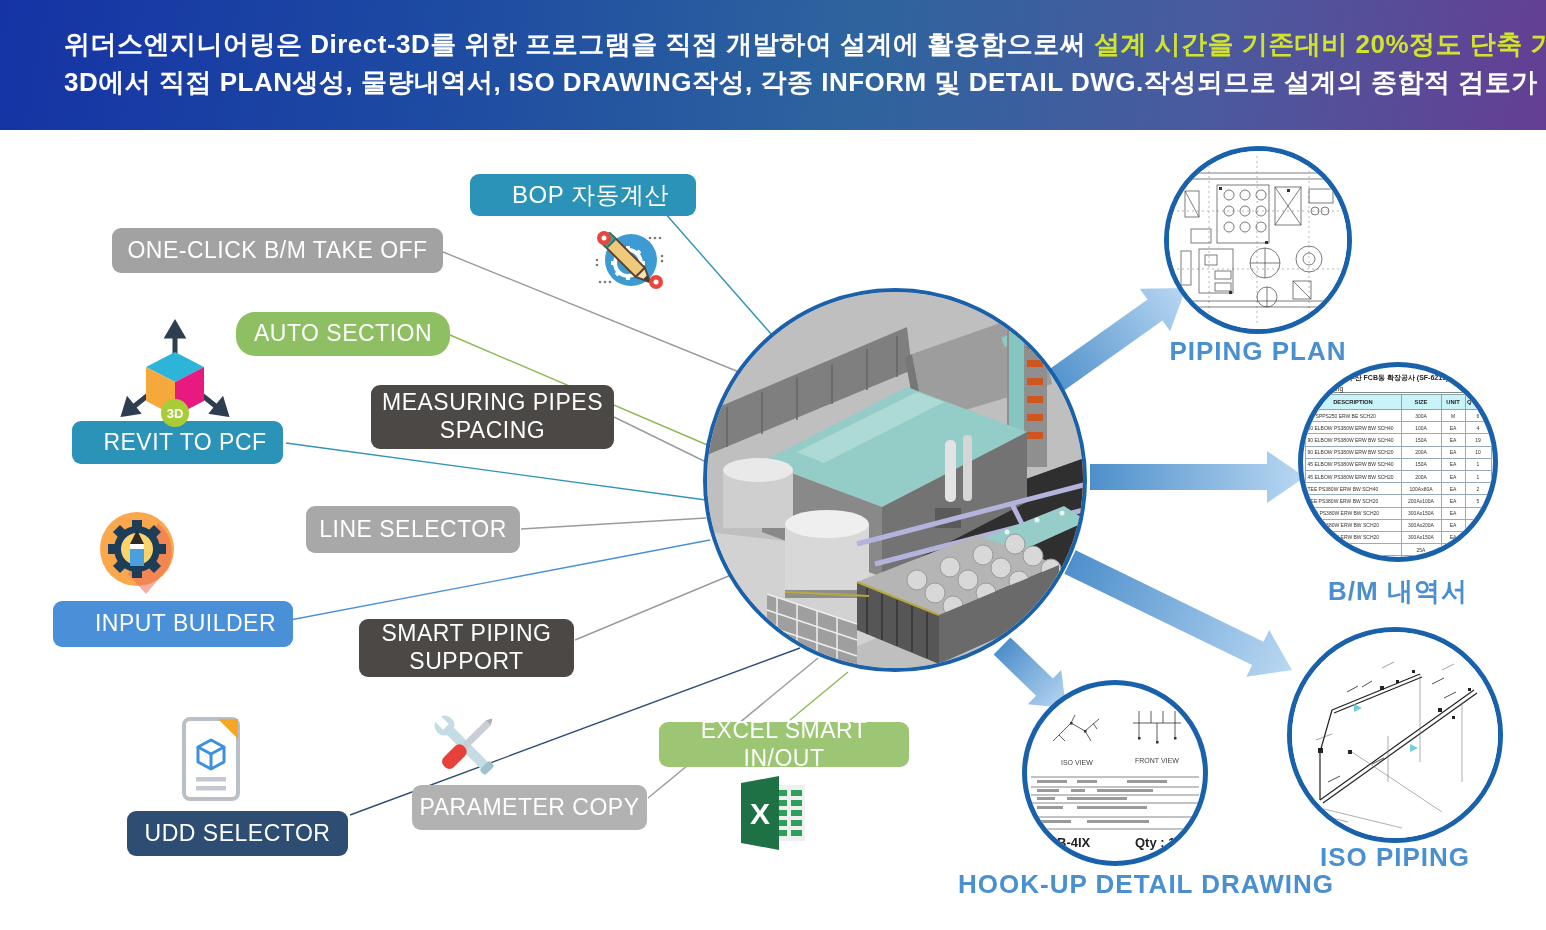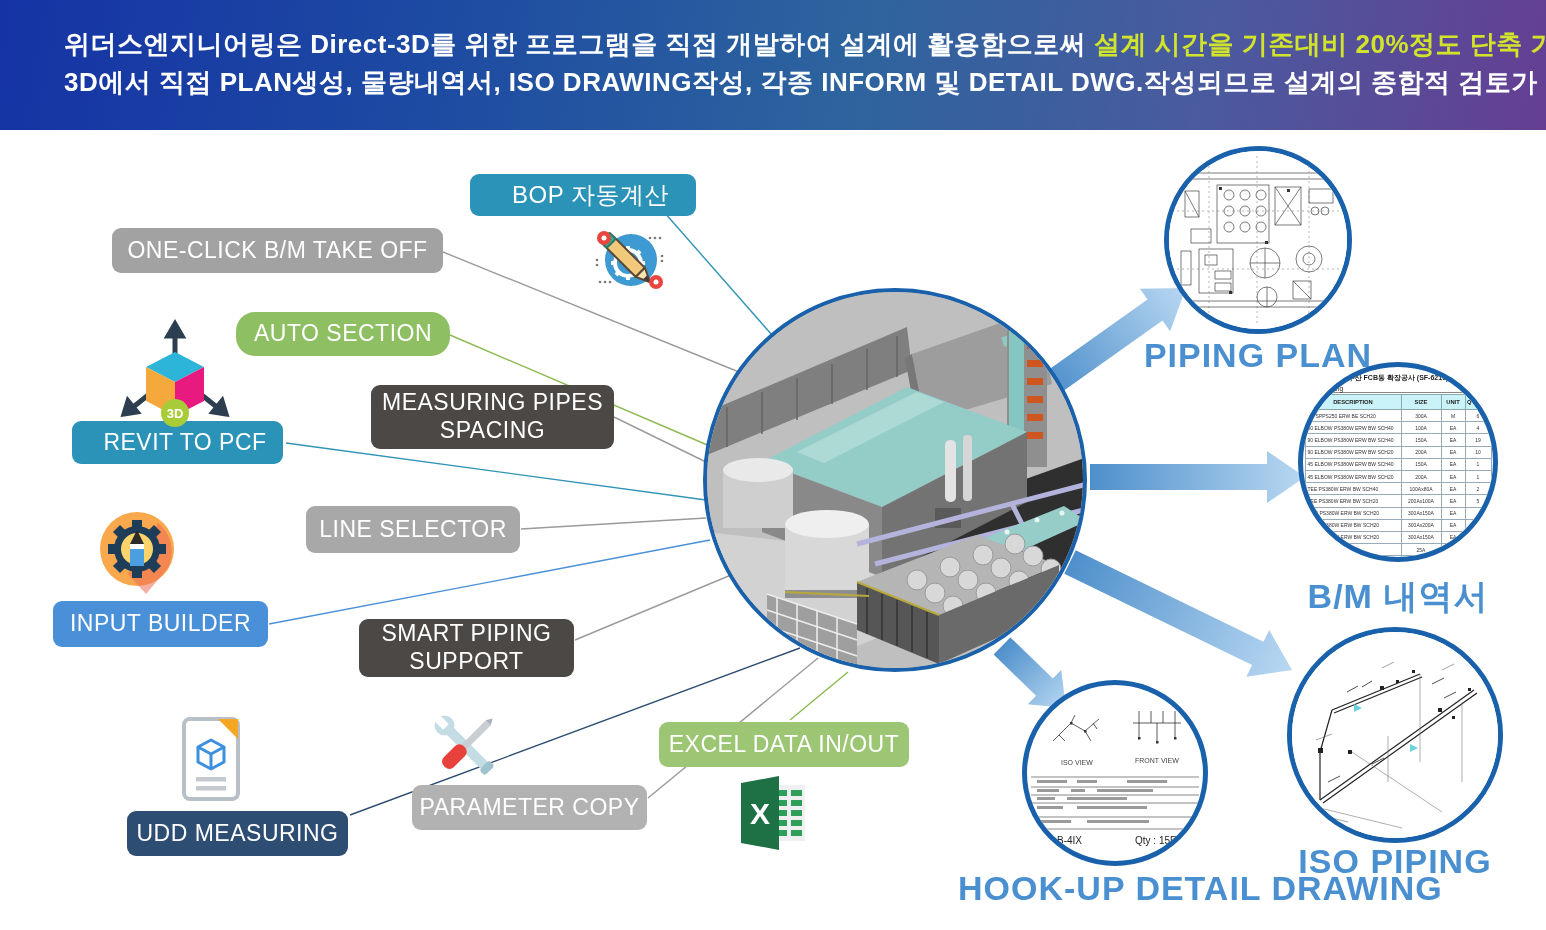--- a/index.html
+++ b/index.html
@@ -11,38 +11,38 @@
     background:linear-gradient(100deg,#1533a5 0%,#1d4aa2 28%,#2d649e 55%,#4a5a9e 78%,#653e93 100%);}
   .hline{position:absolute;left:64px;color:#fff;font-size:26px;font-weight:bold;white-space:nowrap;letter-spacing:0.5px;}
   #hline1{top:27px;}
   #hline2{top:65px;}
   .hl{color:var(--highlight);}
   
   .btn{position:absolute;display:flex;align-items:center;justify-content:center;
        border-radius:9px;color:#fff;font-size:23px;text-align:center;line-height:1.2;letter-spacing:0.5px;}
   .teal{background:var(--teal);padding-left:15px;} .gray1{background:#a2a2a2;} .gray2{background:#a8a8a8;} .gray3{background:#b2b2b2;}
   .green1{background:#8ebf63;border-radius:19px;} .green2{background:#9cc673;}
-  .dark{background:#4b4845;} .blue{background:var(--blue);} .navy{background:var(--navy);}
+  .dark{background:#4b4845;} .blue{background:var(--blue);padding-left:25px;} .navy{background:var(--navy);}
   
   .ocircle{position:absolute;border:5px solid var(--border-blue);border-radius:50%;background:#fff;
            overflow:hidden;box-sizing:border-box;}
-  .olabel{position:absolute;text-align:center;color:var(--label-blue);font-size:34px;font-weight:bold;letter-spacing:1px;white-space:nowrap;}
+  .olabel{position:absolute;text-align:center;color:var(--label-blue);font-size:26px;font-weight:bold;letter-spacing:1px;white-space:nowrap;}
   #center-circle{left:703px;top:288px;width:384px;height:384px;border:4px solid var(--border-blue);
                  border-radius:50%;overflow:hidden;box-sizing:border-box;background:#bfbfbf;}
   
   #bm-content{width:100%;height:100%;padding-top:6px;box-sizing:border-box;}
   #bm-title{font-size:7px;font-weight:bold;color:#222;text-align:center;}
   #bm-sub{font-size:6.5px;color:#222;margin:2px 0 0 22px;border-bottom:0.5px solid #888;width:150px;}
   #bm-table{border-collapse:collapse;margin:1px auto 0 auto;width:186px;table-layout:fixed;}
   #bm-table th{background:#c9f3f8;font-size:5.8px;font-weight:bold;color:#222;border:0.5px solid #8aa;padding:4px 1px;}
   #bm-table td{font-size:5px;color:#333;border:0.5px solid #9ab;padding:2.6px 2px 2.6px 2px;white-space:nowrap;overflow:hidden;}
   #bm-table td+td{text-align:center;}
   
   .tinylabel{position:absolute;font-size:7px;color:#444;}
-  .hook-bold{position:absolute;font-size:10px;font-weight:normal;color:#222;}
+  .hook-bold{position:absolute;font-size:13px;font-weight:bold;color:#222;}
   
   svg{display:block;}
   .iconwrap{position:absolute;}
 </style>
 </head>
 <body>
 
 <div id="header" class="abs">
   <div id="hline1" class="hline"><span>위더스엔지니어링은 Direct-3D를 위한 프로그램을 직접 개발하여 설계에 활용함으로써 </span><span class="hl">설계 시간을 기존대비 20%정도 단축 가능</span></div>
   <div id="hline2" class="hline">3D에서 직접 PLAN생성, 물량내역서, ISO DRAWING작성, 각종 INFORM 및 DETAIL DWG.작성되므로 설계의 종합적 검토가 가능합니다.</div>
@@ -195,23 +195,23 @@
 </div>
 
 <div class="btn teal" style="left:470px;top:174px;width:211px;height:42px;font-size:24px;z-index:3">BOP 자동계산</div>
 <div class="btn gray1" style="left:112px;top:228px;width:331px;height:45px;z-index:3">ONE-CLICK B/M TAKE OFF</div>
 <div class="btn green1" style="left:236px;top:312px;width:214px;height:44px;z-index:3">AUTO SECTION</div>
 <div class="btn dark" style="left:371px;top:385px;width:243px;height:64px;z-index:3;padding:8px 6px;box-sizing:border-box">MEASURING PIPES SPACING</div>
 <div class="btn teal" style="left:72px;top:421px;width:196px;height:43px;z-index:3">REVIT TO PCF</div>
 <div class="btn gray2" style="left:306px;top:506px;width:214px;height:47px;z-index:3">LINE SELECTOR</div>
 <div class="btn blue" style="left:53px;top:601px;width:215px;height:46px;z-index:3">INPUT BUILDER</div>
 <div class="btn dark" style="left:359px;top:619px;width:215px;height:58px;z-index:3;padding:2px 14px;box-sizing:border-box">SMART PIPING SUPPORT</div>
-<div class="btn green2" style="left:659px;top:722px;width:250px;height:45px;z-index:3">EXCEL DATA IN/OUT</div>
+<div class="btn green2" style="left:659px;top:722px;width:250px;height:45px;z-index:3">EXCEL SMART IN/OUT</div>
 <div class="btn gray3" style="left:412px;top:785px;width:235px;height:45px;z-index:3">PARAMETER COPY</div>
-<div class="btn navy" style="left:127px;top:811px;width:221px;height:45px;z-index:3">UDD MEASURING</div>
+<div class="btn navy" style="left:127px;top:811px;width:221px;height:45px;z-index:3">UDD SELECTOR</div>
 
 <div class="iconwrap" style="left:592px;top:222px;z-index:3">
   <svg width="76" height="76" viewBox="0 0 76 76">
     <circle cx="39" cy="38" r="26" fill="#3d9ad2"></circle>
     <g stroke="#fff" stroke-width="4" fill="none">
       <circle cx="36" cy="41" r="13"></circle>
       <line x1="36" y1="24" x2="36" y2="30"></line>
         <line x1="36" y1="52" x2="36" y2="58"></line>
       <line x1="19" y1="41" x2="25" y2="41"></line>
         <line x1="47" y1="41" x2="53" y2="41"></line>

